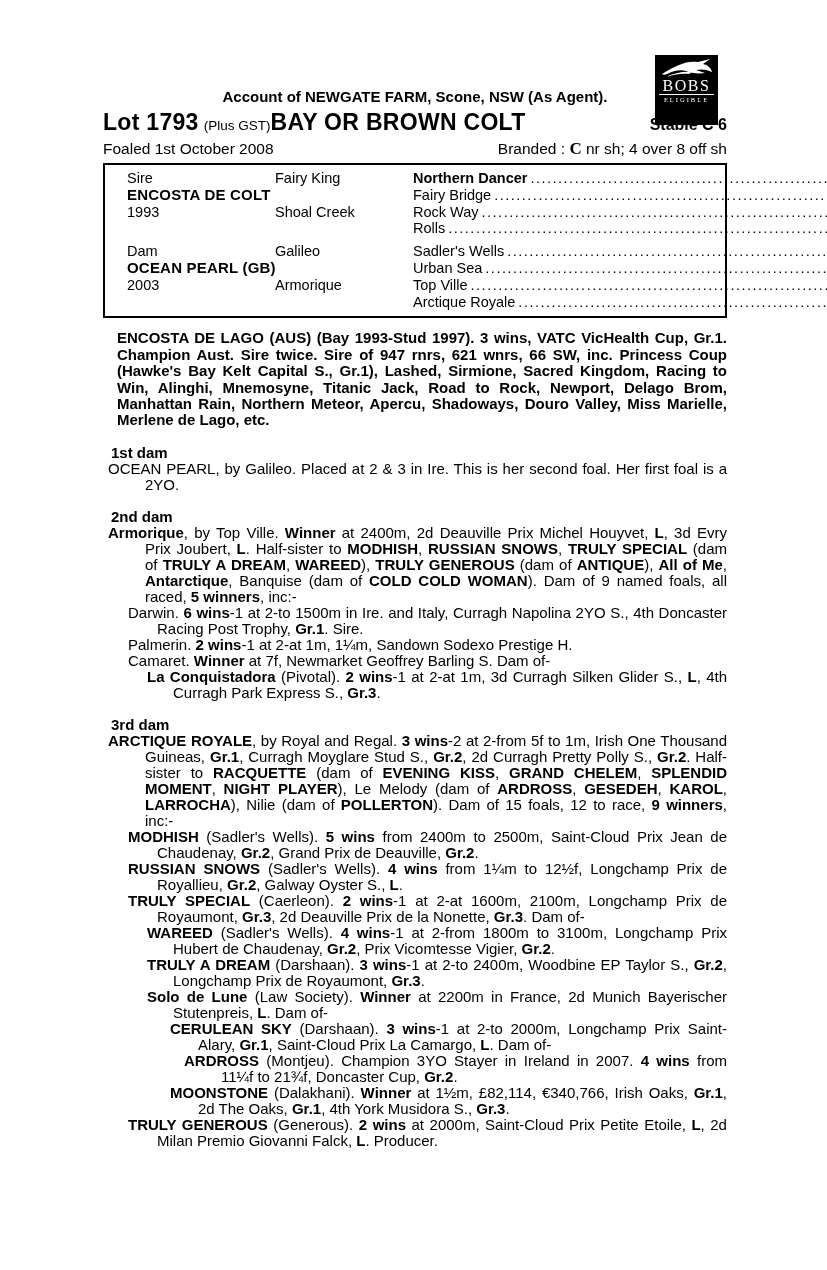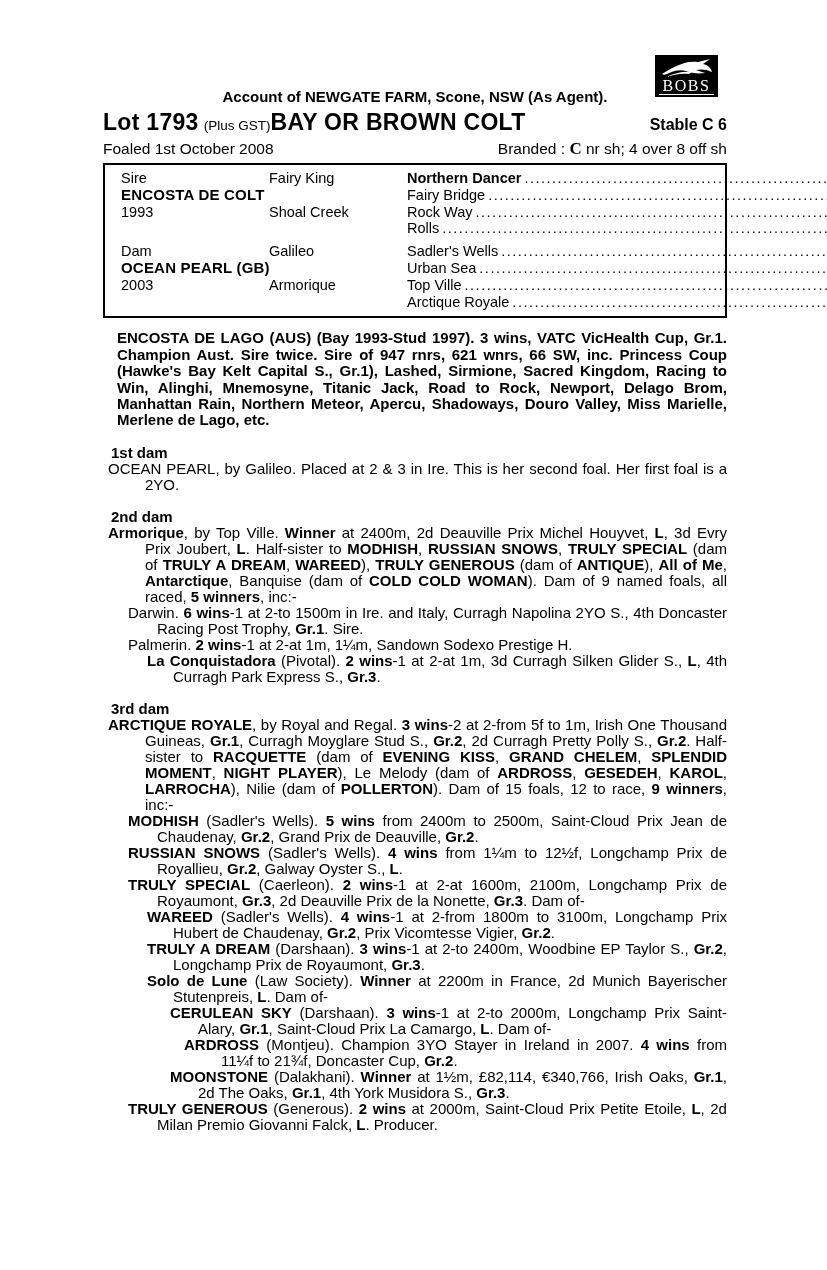--- a/index.html
+++ b/index.html
@@ -1,36 +1,36 @@
 <!DOCTYPE html>
 <html><head>
 <meta charset="utf-8">
 <style>
   html,body { margin:0; padding:0; background:#fff; }
   body { width:827px; height:1270px; font-family:"Liberation Sans", sans-serif; color:#000; }
   .page { position:relative; width:827px; height:1270px; overflow:hidden; }
   .content { position:absolute; left:103px; top:0; width:624px; }
 
   
-  .bobs-logo { position:absolute; left:552px; top:55px; width:63px; height:42px; background:#000; color:#fff; text-align:center; z-index:2; }
+  .bobs-logo { position:absolute; left:552px; top:55px; width:63px; height:70px; background:#000; color:#fff; text-align:center; z-index:2; }
   .bobs-horse { margin-top:3px; height:20px; }
   .bobs-title { font-family:"Liberation Serif", serif; font-size:16px; letter-spacing:1.5px; line-height:15px; }
   .bobs-sub { font-family:"Liberation Serif", serif; font-size:6.5px; letter-spacing:2px; border-top:1px solid #fff; margin:1px 4px 0 4px; padding-top:1px; }
 
   .account { margin-top:88px; text-align:center; font-weight:bold; font-size:15px; line-height:17px; }
   .lot-line { display:flex; align-items:baseline; margin-top:4px; white-space:nowrap; }
   .lot-label { font-size:23px; font-weight:bold; letter-spacing:0.3px; }
   .plus-gst { font-size:13.5px; margin-left:5px; }
   .colt-title { font-size:23px; font-weight:bold; letter-spacing:0.3px; }
   .stable { margin-left:auto; font-size:16px; font-weight:bold; }
   .foaled-line { display:flex; justify-content:space-between; align-items:baseline; font-size:15.5px; margin-top:4px; line-height:18px; }
   .brand-glyph { font-family:"Liberation Serif", serif; font-size:17px; font-weight:bold; }
 
   
-  .ped-box { border:2px solid #000; margin-top:5px; padding:5px 8px 6px 16px; }
+  .ped-box { border:2px solid #000; margin-top:5px; padding:5px 8px 6px 22px; }
   .ped-half { display:grid; grid-template-columns:148px 138px 1fr; }
   .ped-half.dam { margin-top:6px; }
   .ped-line { height:16.8px; line-height:16.8px; font-size:14.5px; white-space:nowrap; }
   .ped-name { font-weight:bold; font-size:15px; letter-spacing:0.2px; }
   .anc { display:flex; align-items:baseline; }
   .anc .bold { font-weight:bold; }
   .leader { flex:1 1 auto; overflow:hidden; white-space:nowrap; margin:0 3px; }
   .leader::after { content:"......................................................................................"; letter-spacing:1.5px; font-size:14.5px; }
 
   .sire-summary { margin:12px 0 0 14px; font-weight:bold; font-size:15px; line-height:16.4px; text-align:justify; }
@@ -145,20 +145,21 @@
 
     <div class="sire-summary">ENCOSTA DE LAGO (AUS) (Bay 1993-Stud 1997). 3 wins, VATC VicHealth Cup, Gr.1. Champion Aust. Sire twice. Sire of 947 rnrs, 621 wnrs, 66 SW, inc. Princess Coup (Hawke's Bay Kelt Capital S., Gr.1), Lashed, Sirmione, Sacred Kingdom, Racing to Win, Alinghi, Mnemosyne, Titanic Jack, Road to Rock, Newport, Delago Brom, Manhattan Rain, Northern Meteor, Apercu, Shadoways, Douro Valley, Miss Marielle, Merlene de Lago, etc.</div>
 
     <div class="sections" id="sections">
         <div class="dam-heading">1st dam</div>
         <div class="para lvl0">OCEAN PEARL, by Galileo. Placed at 2 &amp; 3 in Ire. This is her second foal. Her first foal is a 2YO.</div>
         <div class="dam-heading">2nd dam</div>
         <div class="para lvl0"><b>Armorique</b>, by Top Ville. <b>Winner</b> at 2400m, 2d Deauville Prix Michel Houyvet, <b>L</b>, 3d Evry Prix Joubert, <b>L</b>. Half-sister to <b>MODHISH</b>, <b>RUSSIAN SNOWS</b>, <b>TRULY SPECIAL</b> (dam of <b>TRULY A DREAM</b>, <b>WAREED</b>), <b>TRULY GENEROUS</b> (dam of <b>ANTIQUE</b>), <b>All of Me</b>, <b>Antarctique</b>, Banquise (dam of <b>COLD COLD WOMAN</b>). Dam of 9 named foals, all raced, <b>5 winners</b>, inc:-</div>
         <div class="para lvl1">Darwin. <b>6 wins</b>-1 at 2-to 1500m in Ire. and Italy, Curragh Napolina 2YO S., 4th Doncaster Racing Post Trophy, <b>Gr.1</b>. Sire.</div>
         <div class="para lvl1">Palmerin. <b>2 wins</b>-1 at 2-at 1m, 1¼m, Sandown Sodexo Prestige H.</div>
+        <div class="para lvl1">Camaret. <b>Winner</b> at 7f, Newmarket Geoffrey Barling S. Dam of-</div>
         <div class="para lvl2"><b>La Conquistadora</b> (Pivotal). <b>2 wins</b>-1 at 2-at 1m, 3d Curragh Silken Glider S., <b>L</b>, 4th Curragh Park Express S., <b>Gr.3</b>.</div>
         <div class="dam-heading">3rd dam</div>
         <div class="para lvl0"><b>ARCTIQUE ROYALE</b>, by Royal and Regal. <b>3 wins</b>-2 at 2-from 5f to 1m, Irish One Thousand Guineas, <b>Gr.1</b>, Curragh Moyglare Stud S., <b>Gr.2</b>, 2d Curragh Pretty Polly S., <b>Gr.2</b>. Half-sister to <b>RACQUETTE</b> (dam of <b>EVENING KISS</b>, <b>GRAND CHELEM</b>, <b>SPLENDID MOMENT</b>, <b>NIGHT PLAYER</b>), Le Melody (dam of <b>ARDROSS</b>, <b>GESEDEH</b>, <b>KAROL</b>, <b>LARROCHA</b>), Nilie (dam of <b>POLLERTON</b>). Dam of 15 foals, 12 to race, <b>9 winners</b>, inc:-</div>
         <div class="para lvl1"><b>MODHISH</b> (Sadler's Wells). <b>5 wins</b> from 2400m to 2500m, Saint-Cloud Prix Jean de Chaudenay, <b>Gr.2</b>, Grand Prix de Deauville, <b>Gr.2</b>.</div>
         <div class="para lvl1"><b>RUSSIAN SNOWS</b> (Sadler's Wells). <b>4 wins</b> from 1¼m to 12½f, Longchamp Prix de Royallieu, <b>Gr.2</b>, Galway Oyster S., <b>L</b>.</div>
         <div class="para lvl1"><b>TRULY SPECIAL</b> (Caerleon). <b>2 wins</b>-1 at 2-at 1600m, 2100m, Longchamp Prix de Royaumont, <b>Gr.3</b>, 2d Deauville Prix de la Nonette, <b>Gr.3</b>. Dam of-</div>
         <div class="para lvl2"><b>WAREED</b> (Sadler's Wells). <b>4 wins</b>-1 at 2-from 1800m to 3100m, Longchamp Prix Hubert de Chaudenay, <b>Gr.2</b>, Prix Vicomtesse Vigier, <b>Gr.2</b>.</div>
         <div class="para lvl2"><b>TRULY A DREAM</b> (Darshaan). <b>3 wins</b>-1 at 2-to 2400m, Woodbine EP Taylor S., <b>Gr.2</b>, Longchamp Prix de Royaumont, <b>Gr.3</b>.</div>
         <div class="para lvl2"><b>Solo de Lune</b> (Law Society). <b>Winner</b> at 2200m in France, 2d Munich Bayerischer Stutenpreis, <b>L</b>. Dam of-</div>
         <div class="para lvl3"><b>CERULEAN SKY</b> (Darshaan). <b>3 wins</b>-1 at 2-to 2000m, Longchamp Prix Saint-Alary, <b>Gr.1</b>, Saint-Cloud Prix La Camargo, <b>L</b>. Dam of-</div>

